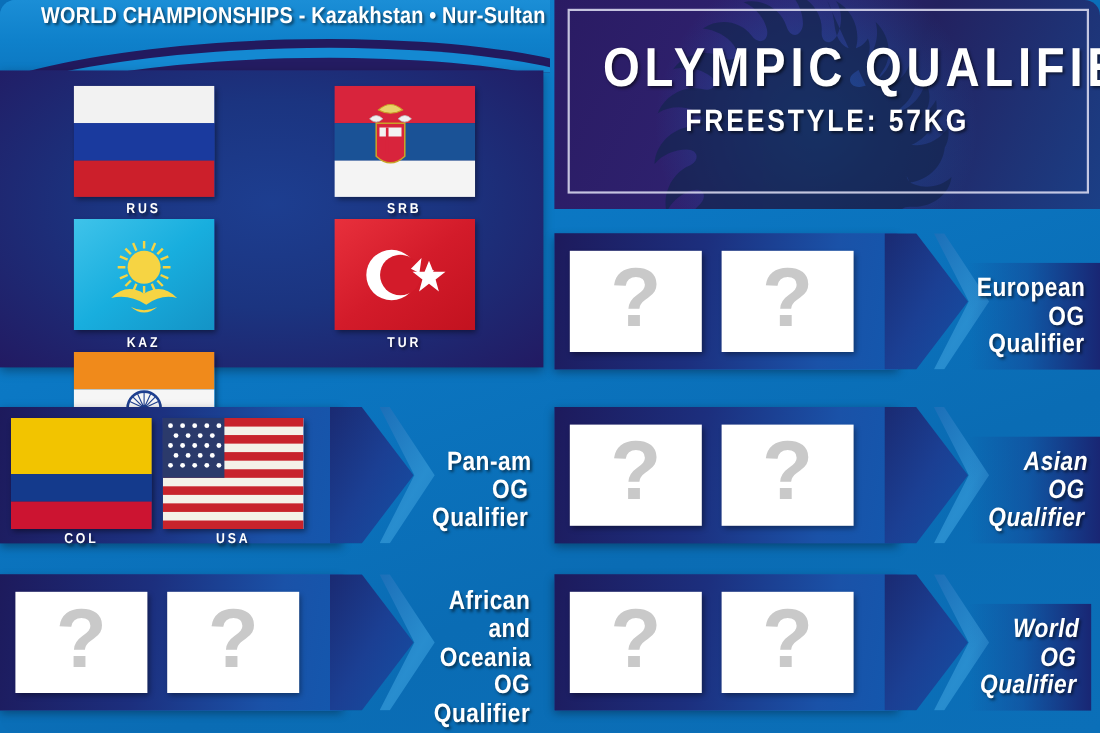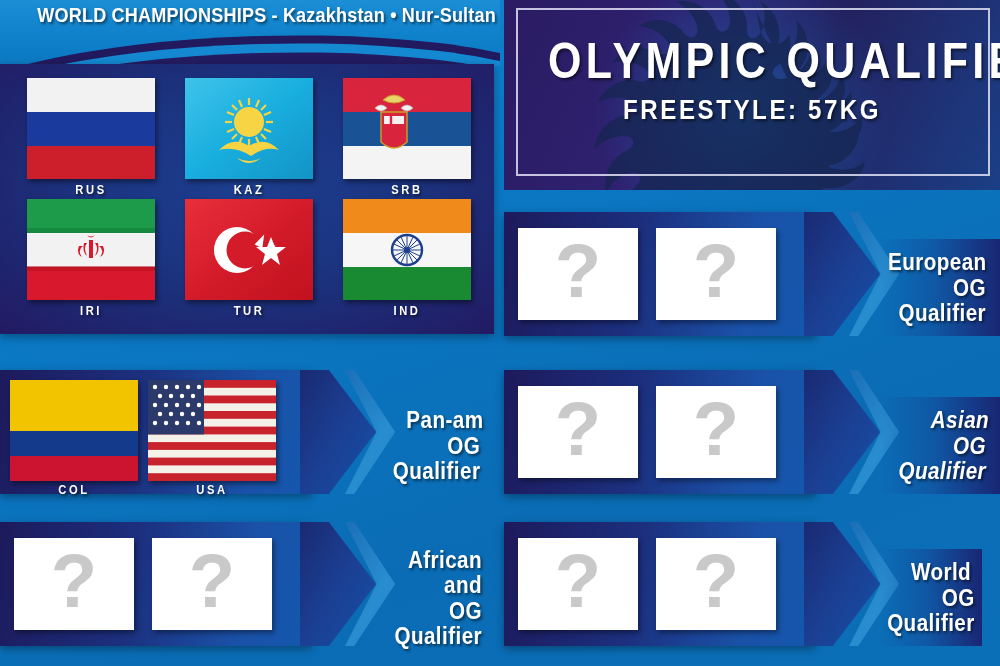--- a/index.html
+++ b/index.html
@@ -1,20 +1,21 @@
 <!DOCTYPE html>
 <html><head>
 <meta charset="utf-8">
 <style>
   html,body{margin:0;padding:0;background:#0a6fb8;}
   *{box-sizing:border-box;}
   #root{
     position:relative;width:1000px;height:666px;overflow:hidden;
     font-family:"Liberation Sans","DejaVu Sans",sans-serif;
     background:linear-gradient(160deg,#1388d2 0%,#0b78c4 35%,#0a6cb4 70%,#0b6fb8 100%);
+    border-radius:14px;
   }
 
   
   .cond{
     font-family:"Liberation Sans Narrow","Liberation Sans","DejaVu Sans Condensed",sans-serif;
     font-weight:bold;
     transform:scaleX(.86);
     transform-origin:center center;
     display:inline-block;
   }
@@ -76,21 +77,21 @@
 
   
   #flagpanel{
     position:absolute;left:0;top:64px;width:494px;height:270px;
     background:
       radial-gradient(ellipse at 50% 45%, #1d3e90 0%, #1b3480 45%, #221a62 100%);
     box-shadow:0 3px 9px rgba(0,0,0,.35);
   }
   .flaggrid{
     position:absolute;left:26px;top:14px;right:22px;
-    display:grid;grid-template-columns:repeat(3,1fr);
+    display:grid;grid-template-columns:repeat(2,1fr);
     column-gap:28px;row-gap:2px;
   }
   .flagcell{text-align:center;}
   .flagimg{
     width:128px;height:101px;margin:0 auto;display:block;
     box-shadow:2px 3px 5px rgba(0,0,0,.45);
   }
   .flagname{
     display:block;margin-top:3px;font-size:13px;letter-spacing:3px;
   }
@@ -192,20 +193,36 @@
     <div class="flaggrid">
 
       <div class="flagcell">
         <svg class="flagimg" viewBox="0 0 128 101" preserveAspectRatio="none">
           <rect width="128" height="34" fill="#f2f2f2"></rect>
           <rect y="34" width="128" height="34" fill="#1a3a9e"></rect>
           <rect y="68" width="128" height="33" fill="#cc1f2b"></rect>
           <rect width="128" height="101" fill="url(#wv)" opacity=".18"></rect>
         </svg>
         <span class="cond wht flagname">RUS</span>
+      </div>
+
+      <div class="flagcell">
+        <svg class="flagimg" viewBox="0 0 128 101" preserveAspectRatio="none">
+          <rect width="128" height="34" fill="#d8243c"></rect>
+          <rect y="34" width="128" height="34" fill="#1a5296"></rect>
+          <rect y="68" width="128" height="33" fill="#f4f4f4"></rect>
+          <g transform="translate(38,18)">
+            <path d="M0 16 h26 v30 q-13 12 -26 0z" fill="#d8243c" stroke="#c9a227" stroke-width="1.4"></path>
+            <path d="M3 20 h20 v8 h-20z" fill="#f2f2f2"></path>
+            <path d="M10 20 v24 M3 30 h20" stroke="#d8243c" stroke-width="2.4"></path>
+            <path d="M2 4 q11 -10 22 0 q-11 6 -22 0z" fill="#e8d26a" stroke="#c9a227" stroke-width="1"></path>
+            <path d="M-6 12 q6 -6 12 0 q-6 6 -12 0z M20 12 q6 -6 12 0 q-6 6 -12 0z" fill="#f0f0f0" stroke="#bbb" stroke-width=".7"></path>
+          </g>
+        </svg>
+        <span class="cond wht flagname">SRB</span>
       </div>
 
       <div class="flagcell">
         <svg class="flagimg" viewBox="0 0 128 101" preserveAspectRatio="none">
           <defs>
             <linearGradient id="kzg" x1="0" y1="0" x2="1" y2="1">
               <stop offset="0" stop-color="#3fc3ea"></stop>
                 <stop offset=".5" stop-color="#18aede"></stop>
                 <stop offset="1" stop-color="#1493c6"></stop>
             </linearGradient>
@@ -229,62 +246,20 @@
               <line x1="79" y1="51" x2="86" y2="54"></line>
             <line x1="42" y1="54" x2="49" y2="51"></line>
               <line x1="79" y1="37" x2="86" y2="34"></line>
           </g>
           <path d="M34 72 q14 -14 30 -4 q16 -10 30 4 q-14 -4 -28 6 q-16 -10 -32 -6z" fill="#f6d443"></path>
           <path d="M52 80 q12 6 24 0 q-12 10 -24 0z" fill="#f6d443"></path>
         </svg>
         <span class="cond wht flagname">KAZ</span>
       </div>
 
-      <div class="flagcell">
-        <svg class="flagimg" viewBox="0 0 128 101" preserveAspectRatio="none">
-          <rect width="128" height="34" fill="#d8243c"></rect>
-          <rect y="34" width="128" height="34" fill="#1a5296"></rect>
-          <rect y="68" width="128" height="33" fill="#f4f4f4"></rect>
-          <g transform="translate(38,18)">
-            <path d="M0 16 h26 v30 q-13 12 -26 0z" fill="#d8243c" stroke="#c9a227" stroke-width="1.4"></path>
-            <path d="M3 20 h20 v8 h-20z" fill="#f2f2f2"></path>
-            <path d="M10 20 v24 M3 30 h20" stroke="#d8243c" stroke-width="2.4"></path>
-            <path d="M2 4 q11 -10 22 0 q-11 6 -22 0z" fill="#e8d26a" stroke="#c9a227" stroke-width="1"></path>
-            <path d="M-6 12 q6 -6 12 0 q-6 6 -12 0z M20 12 q6 -6 12 0 q-6 6 -12 0z" fill="#f0f0f0" stroke="#bbb" stroke-width=".7"></path>
-          </g>
-        </svg>
-        <span class="cond wht flagname">SRB</span>
-      </div>
-
-      <div class="flagcell">
-        <svg class="flagimg" viewBox="0 0 128 101" preserveAspectRatio="none">
-          <rect width="128" height="34" fill="#1d9b4b"></rect>
-          <rect y="34" width="128" height="34" fill="#f2f2f2"></rect>
-          <rect y="68" width="128" height="33" fill="#d8182c"></rect>
-          <g fill="#d8182c" transform="translate(64,50)">
-            <path d="M-2 -9 h4 v18 h-4z"></path>
-            <path d="M-12 -3 q-3 8 3 11 q-5 -7 1 -11z"></path>
-            <path d="M12 -3 q3 8 -3 11 q5 -7 -1 -11z"></path>
-            <path d="M-7 -6 q-2 9 3 13 q-4 -8 0 -13z"></path>
-            <path d="M7 -6 q2 9 -3 13 q4 -8 0 -13z"></path>
-            <path d="M-4 -14 q4 5 8 0 q-4 3 -8 0z"></path>
-          </g>
-          <g fill="#1d9b4b">
-            <rect y="30" width="128" height="4" fill="#1d9b4b" opacity="0"></rect>
-          </g>
-          <g fill="#d8182c" opacity=".9">
-            <rect x="2" y="63" width="124" height="5" fill="none"></rect>
-          </g>
-          <g>
-            <rect x="0" y="29" width="128" height="5" fill="#0f7a39" opacity=".55"></rect>
-            <rect x="0" y="67" width="128" height="5" fill="#b3131f" opacity=".55"></rect>
-          </g>
-        </svg>
-        <span class="cond wht flagname">IRI</span>
-      </div>
 
       <div class="flagcell">
         <svg class="flagimg" viewBox="0 0 128 101" preserveAspectRatio="none">
           <defs>
             <linearGradient id="trg" x1="0" y1="0" x2="1" y2="1">
               <stop offset="0" stop-color="#e8303c"></stop>
                 <stop offset=".5" stop-color="#d31b2a"></stop>
                 <stop offset="1" stop-color="#c2121f"></stop>
             </linearGradient>
           </defs>
@@ -363,21 +338,21 @@
     <div class="rowbody">
       <div class="qbox a">
         <span class="qmark">?</span>
       </div>
       <div class="qbox b">
         <span class="qmark">?</span>
       </div>
     </div>
     <div class="arrowhead"></div>
     <div class="chevron"></div>
-    <div class="rowlabelbox" style="left:376px;right:18px;">
+    <div class="rowlabelbox" style="left:376px;right:8px;font-style:italic;">
       <div class="rowlabel">
         <span class="ln"><span class="cond wht">World</span></span>
         <span class="ln"><span class="cond wht">OG Qualifier</span></span>
       </div>
     </div>
   </div>
 
   <div class="rowpanel" style="left:0;top:370px;width:496px;">
     <div class="rowbody flagbody">
       <div>
@@ -447,18 +422,19 @@
       </div>
       <div class="qbox b">
         <span class="qmark">?</span>
       </div>
     </div>
     <div class="arrowhead"></div>
     <div class="chevron"></div>
     <div class="rowlabelbox" style="left:376px;right:0;background:linear-gradient(90deg,rgba(14,120,196,0) 0%,rgba(14,120,196,0) 100%);">
       <div class="rowlabel" style="font-size:24px;">
         <span class="ln"><span class="cond wht">African and</span></span>
+        <span class="ln"><span class="cond wht">Oceania</span></span>
         <span class="ln"><span class="cond wht">OG Qualifier</span></span>
       </div>
     </div>
   </div>
 
 </div>
 
 </body></html>

